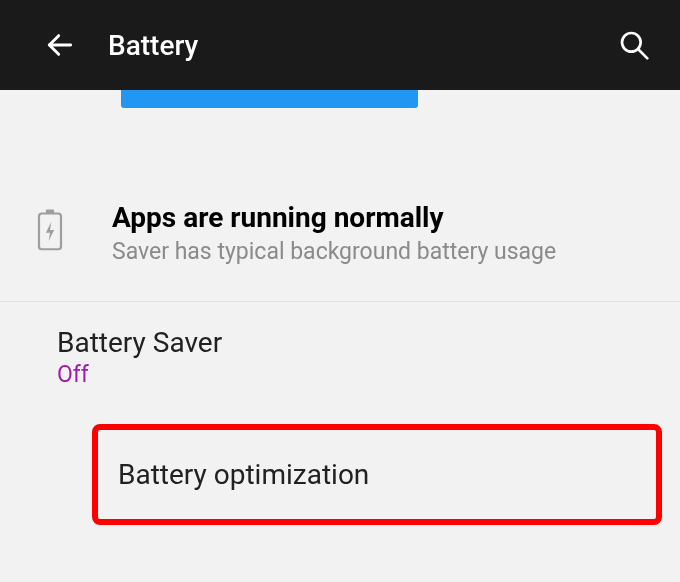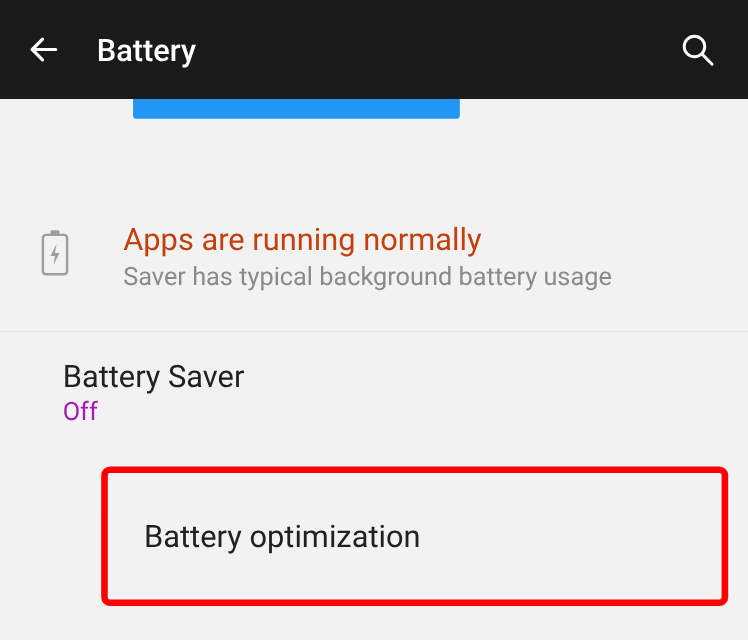--- a/index.html
+++ b/index.html
@@ -12,21 +12,21 @@
       height: 582px;
       font-family: -apple-system, BlinkMacSystemFont, 'Segoe UI', Roboto, sans-serif;
       background: #f2f2f2;
       overflow: hidden;
     }
     .header {
       background: #1a1a1a;
       height: 90px;
       display: flex;
       align-items: center;
-      padding: 0 24px;
+      padding: 0 44px;
       position: relative;
     }
     .back-arrow {
       color: #ffffff;
       width: 32px;
       height: 32px;
       cursor: pointer;
     }
     .header-title {
       color: #ffffff;
@@ -62,22 +62,22 @@
       width: 28px;
       height: 44px;
       margin-top: 8px;
       flex-shrink: 0;
     }
     .status-text {
       margin-left: 48px;
     }
     .status-title {
       font-size: 28px;
-      color: #c2410c;
-      font-weight: 400;
+      color: #000000;
+      font-weight: 700;
       line-height: 1.3;
     }
     .status-subtitle {
       font-size: 23px;
       color: #8a8a8a;
       font-weight: 400;
       margin-top: 2px;
     }
     .list-item {
       padding: 24px 30px 24px 57px;
@@ -93,21 +93,21 @@
       color: #a21caf;
       margin-top: 2px;
     }
     .highlighted {
       border: 6px solid #ff0000;
       border-radius: 8px;
       margin: 12px 18px 0 92px;
       padding: 28px 20px;
     }
     .highlighted .item-title {
-      margin: 13px;
+      margin: 0;
     }
   </style>
 </head>
 <body>
 
 <div class="header">
   <svg class="back-arrow" viewBox="0 0 24 24" fill="none" stroke="currentColor" stroke-width="2.2" stroke-linecap="round" stroke-linejoin="round">
     <line x1="20" y1="12" x2="4" y2="12"></line>
     <polyline points="11 5 4 12 11 19"></polyline>
   </svg>

